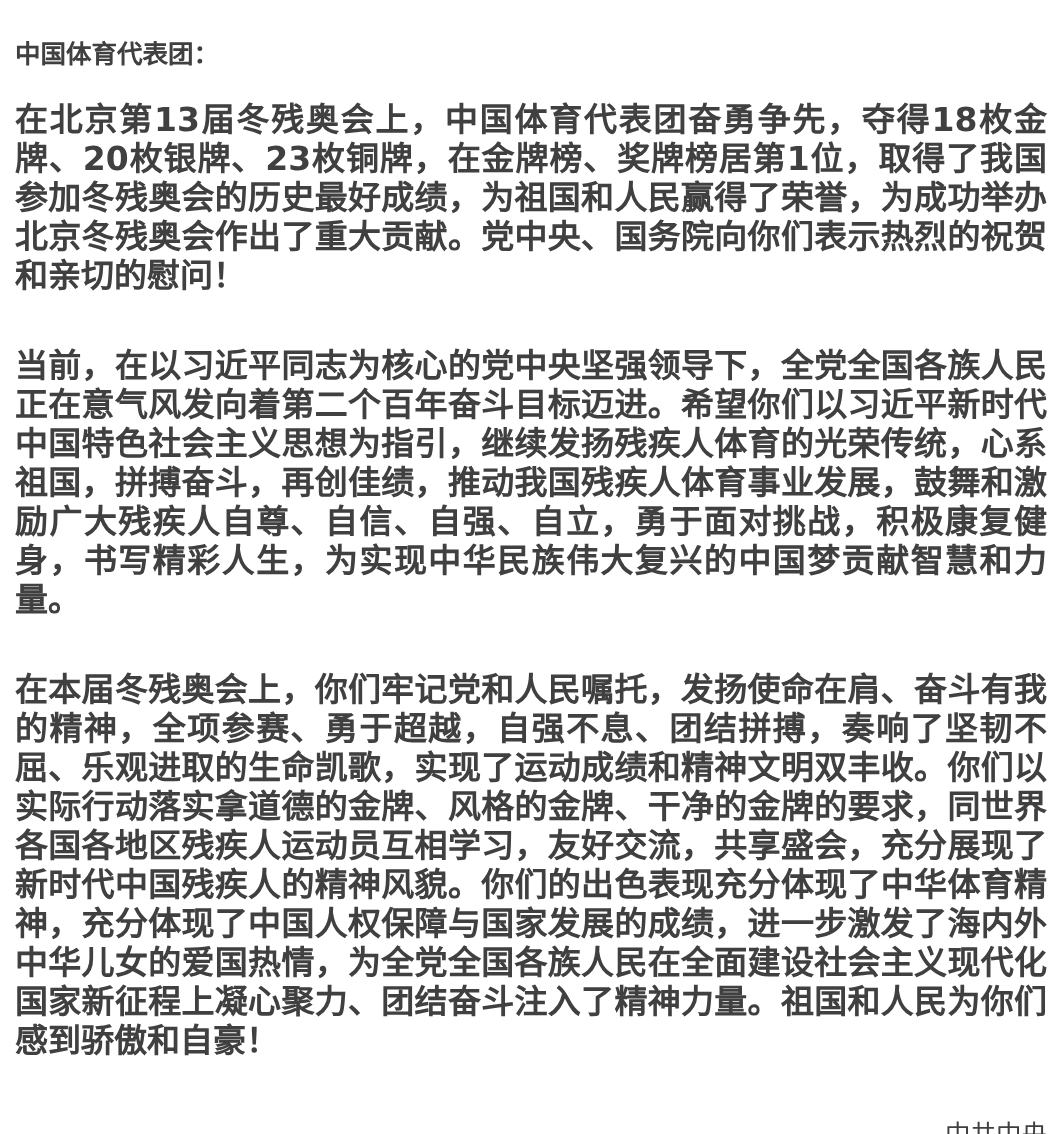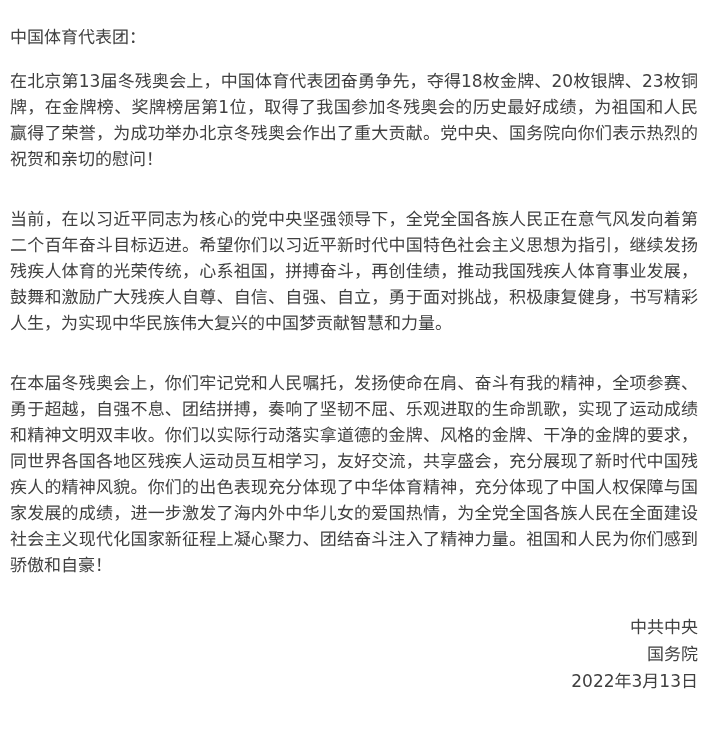--- a/index.html
+++ b/index.html
@@ -29,28 +29,30 @@
     line-height:1.3;
     font-weight:700;
     color:var(--title-red);
     letter-spacing:0.5px;
   }
   .salutation{
     margin:0 0 18px 0;
     font-size:17px;
     line-height:26px;
     color:var(--body-text);
+    font-weight:bold;
   }
   .body-paragraph{
     margin:0 0 34px 0;
-    font-size:17px;
+    font-size:22px;
     line-height:26px;
     color:var(--body-text);
     text-align:justify;
     text-justify:inter-ideograph;
+    font-weight:bold;
   }
   .signature-block{
     margin-top:36px;
     text-align:right;
     font-size:17px;
     line-height:27px;
     color:var(--body-text);
   }
   .signature-line{
     margin:0;

